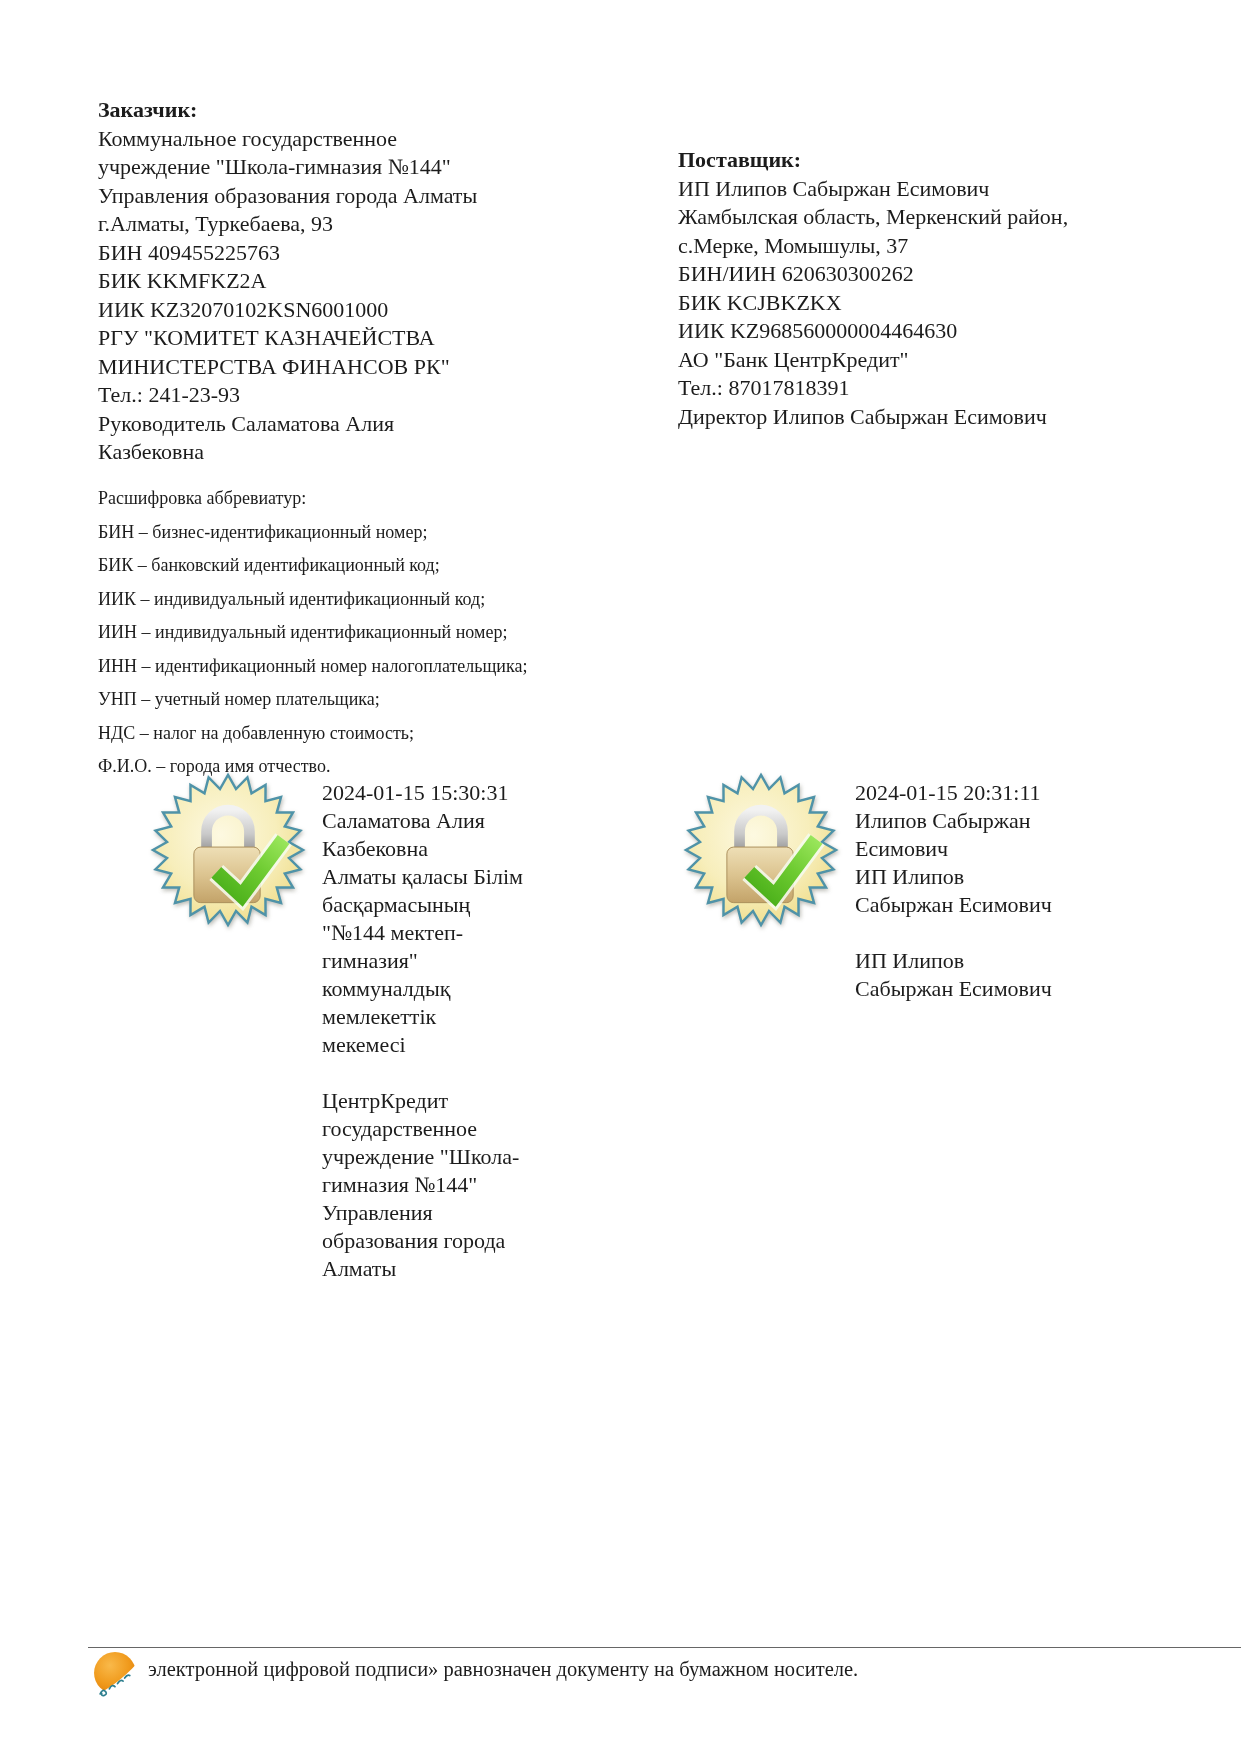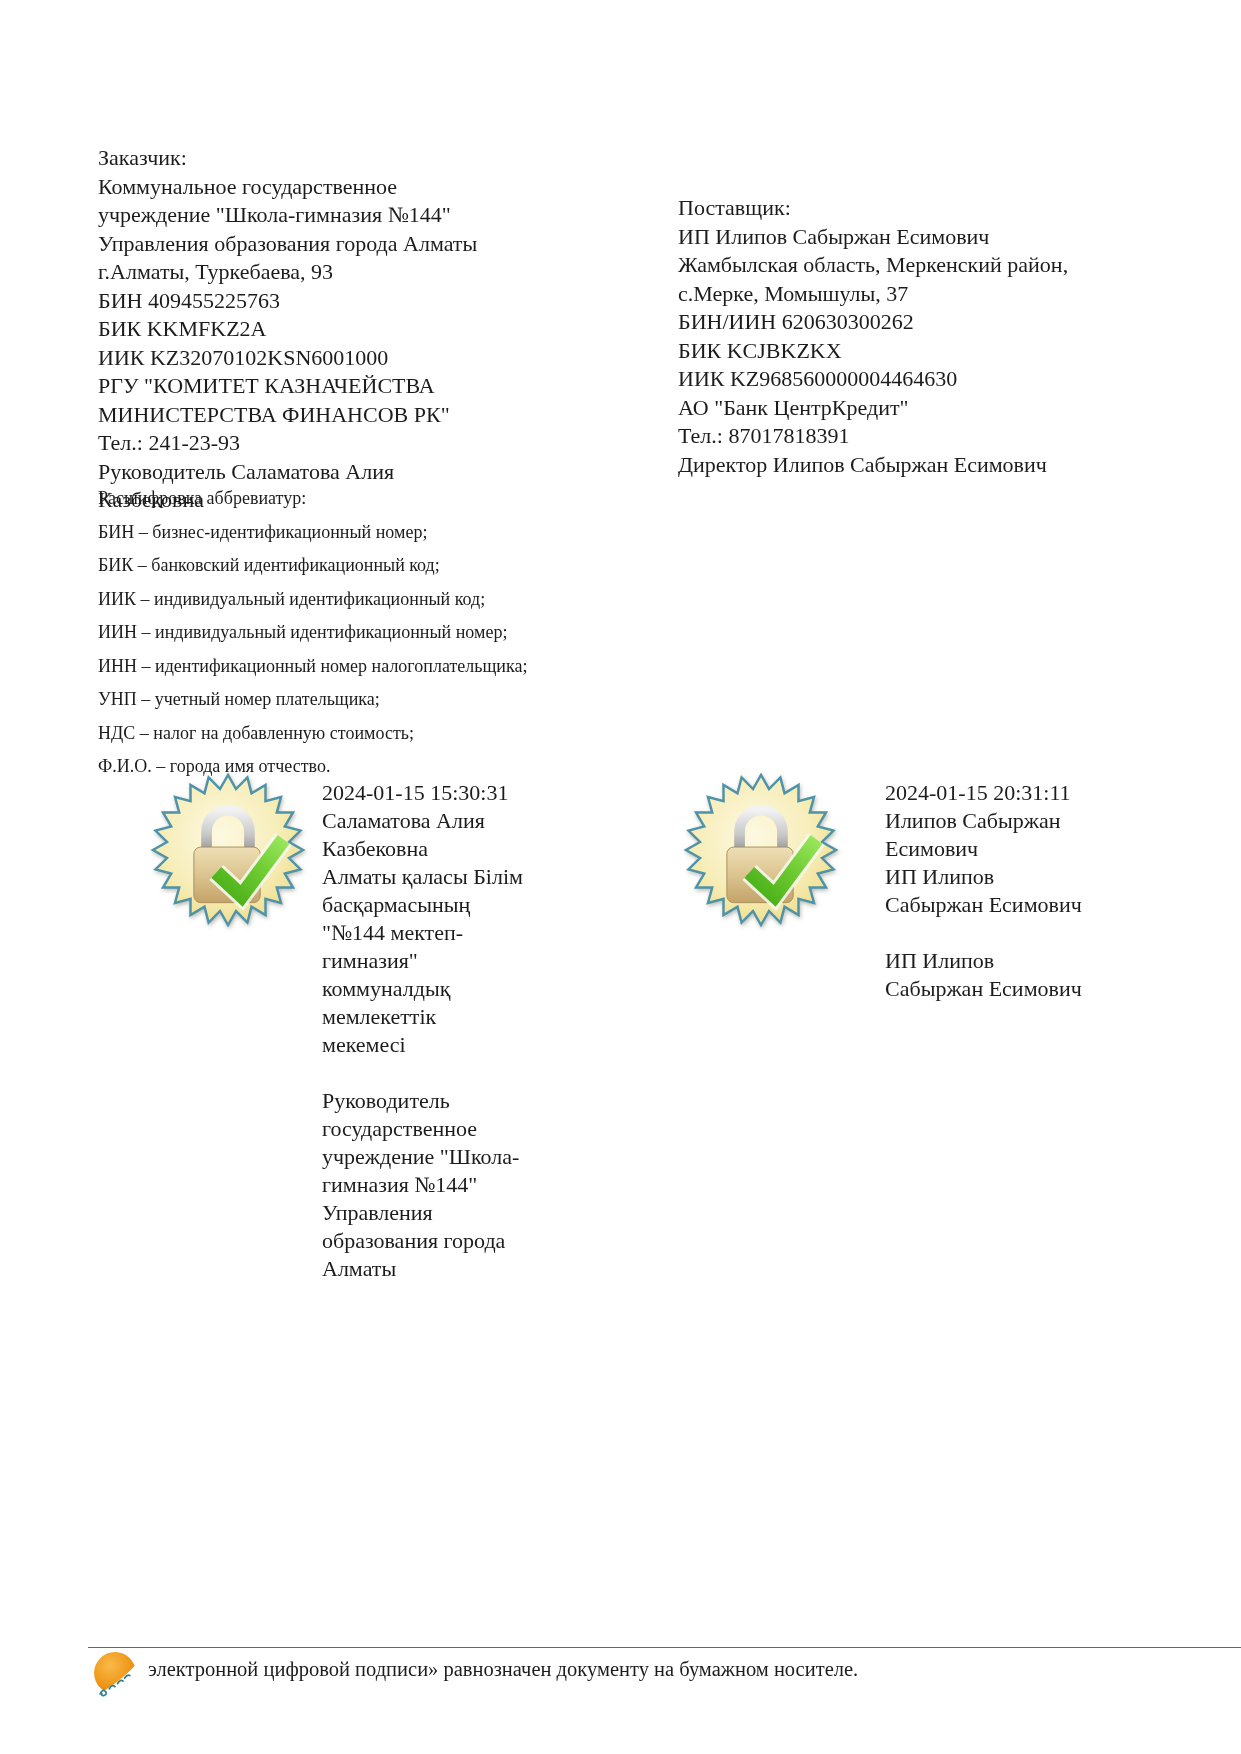--- a/index.html
+++ b/index.html
@@ -9,25 +9,25 @@
     margin:0 auto;
     background:var(--page_background,#fff);
     color:var(--text,#1c1c1c);
     font-family:"Liberation Serif","DejaVu Serif",serif;
     overflow:hidden;
   }
   .party{position:absolute;font-size:22px;line-height:28.5px;}
   .party .line,.abbr .line,.sig-text .line,.footer-text .line{white-space:nowrap;}
   .customer{left:98px;top:96px;width:500px;}
   .supplier{left:678px;top:146px;width:520px;}
-  .party-heading{font-weight:normal;margin-top:48px;}
+  .party-heading{font-weight:bold;}
   .abbr{position:absolute;left:98px;top:482px;font-size:18px;line-height:33.5px;}
   .sig{position:absolute;display:flex;align-items:flex-start;}
   .sig-left{left:150px;top:770px;}
-  .sig-right{left:683px;top:770px;gap:30px;}
+  .sig-right{left:683px;top:770px;}
   .stamp{width:156px;height:160px;flex:none;filter:drop-shadow(1px 2px 2px rgba(60,60,40,.35));}
   .sig-text{margin-left:16px;padding-top:9px;font-size:22px;line-height:28px;}
   .footer-rule{position:absolute;left:88px;right:0;top:1647px;height:0;border-top:1.5px solid var(--footer_rule,#666);}
   .footer-logo{position:absolute;left:92px;top:1651px;width:49px;height:49px;}
   .footer-text{position:absolute;left:148px;top:1655px;font-size:20.5px;line-height:28px;}
   .defs-holder{position:absolute;width:0;height:0;overflow:hidden;}
 </style>
 </head>
 <body>
 
@@ -137,21 +137,21 @@
           <div class="line">Саламатова Алия</div>
           <div class="line">Казбековна</div>
           <div class="line">Алматы қаласы Білім</div>
           <div class="line">басқармасының</div>
           <div class="line">"№144 мектеп-</div>
           <div class="line">гимназия"</div>
           <div class="line">коммуналдық</div>
           <div class="line">мемлекеттік</div>
           <div class="line">мекемесі</div>
           <div class="line">&nbsp;</div>
-          <div class="line">Руководитель</div>
+          <div class="line">ЦентрКредит</div>
           <div class="line">государственное</div>
           <div class="line">учреждение "Школа-</div>
           <div class="line">гимназия №144"</div>
           <div class="line">Управления</div>
           <div class="line">образования города</div>
           <div class="line">Алматы</div>
         </div>
     </div>
   </section>
 

